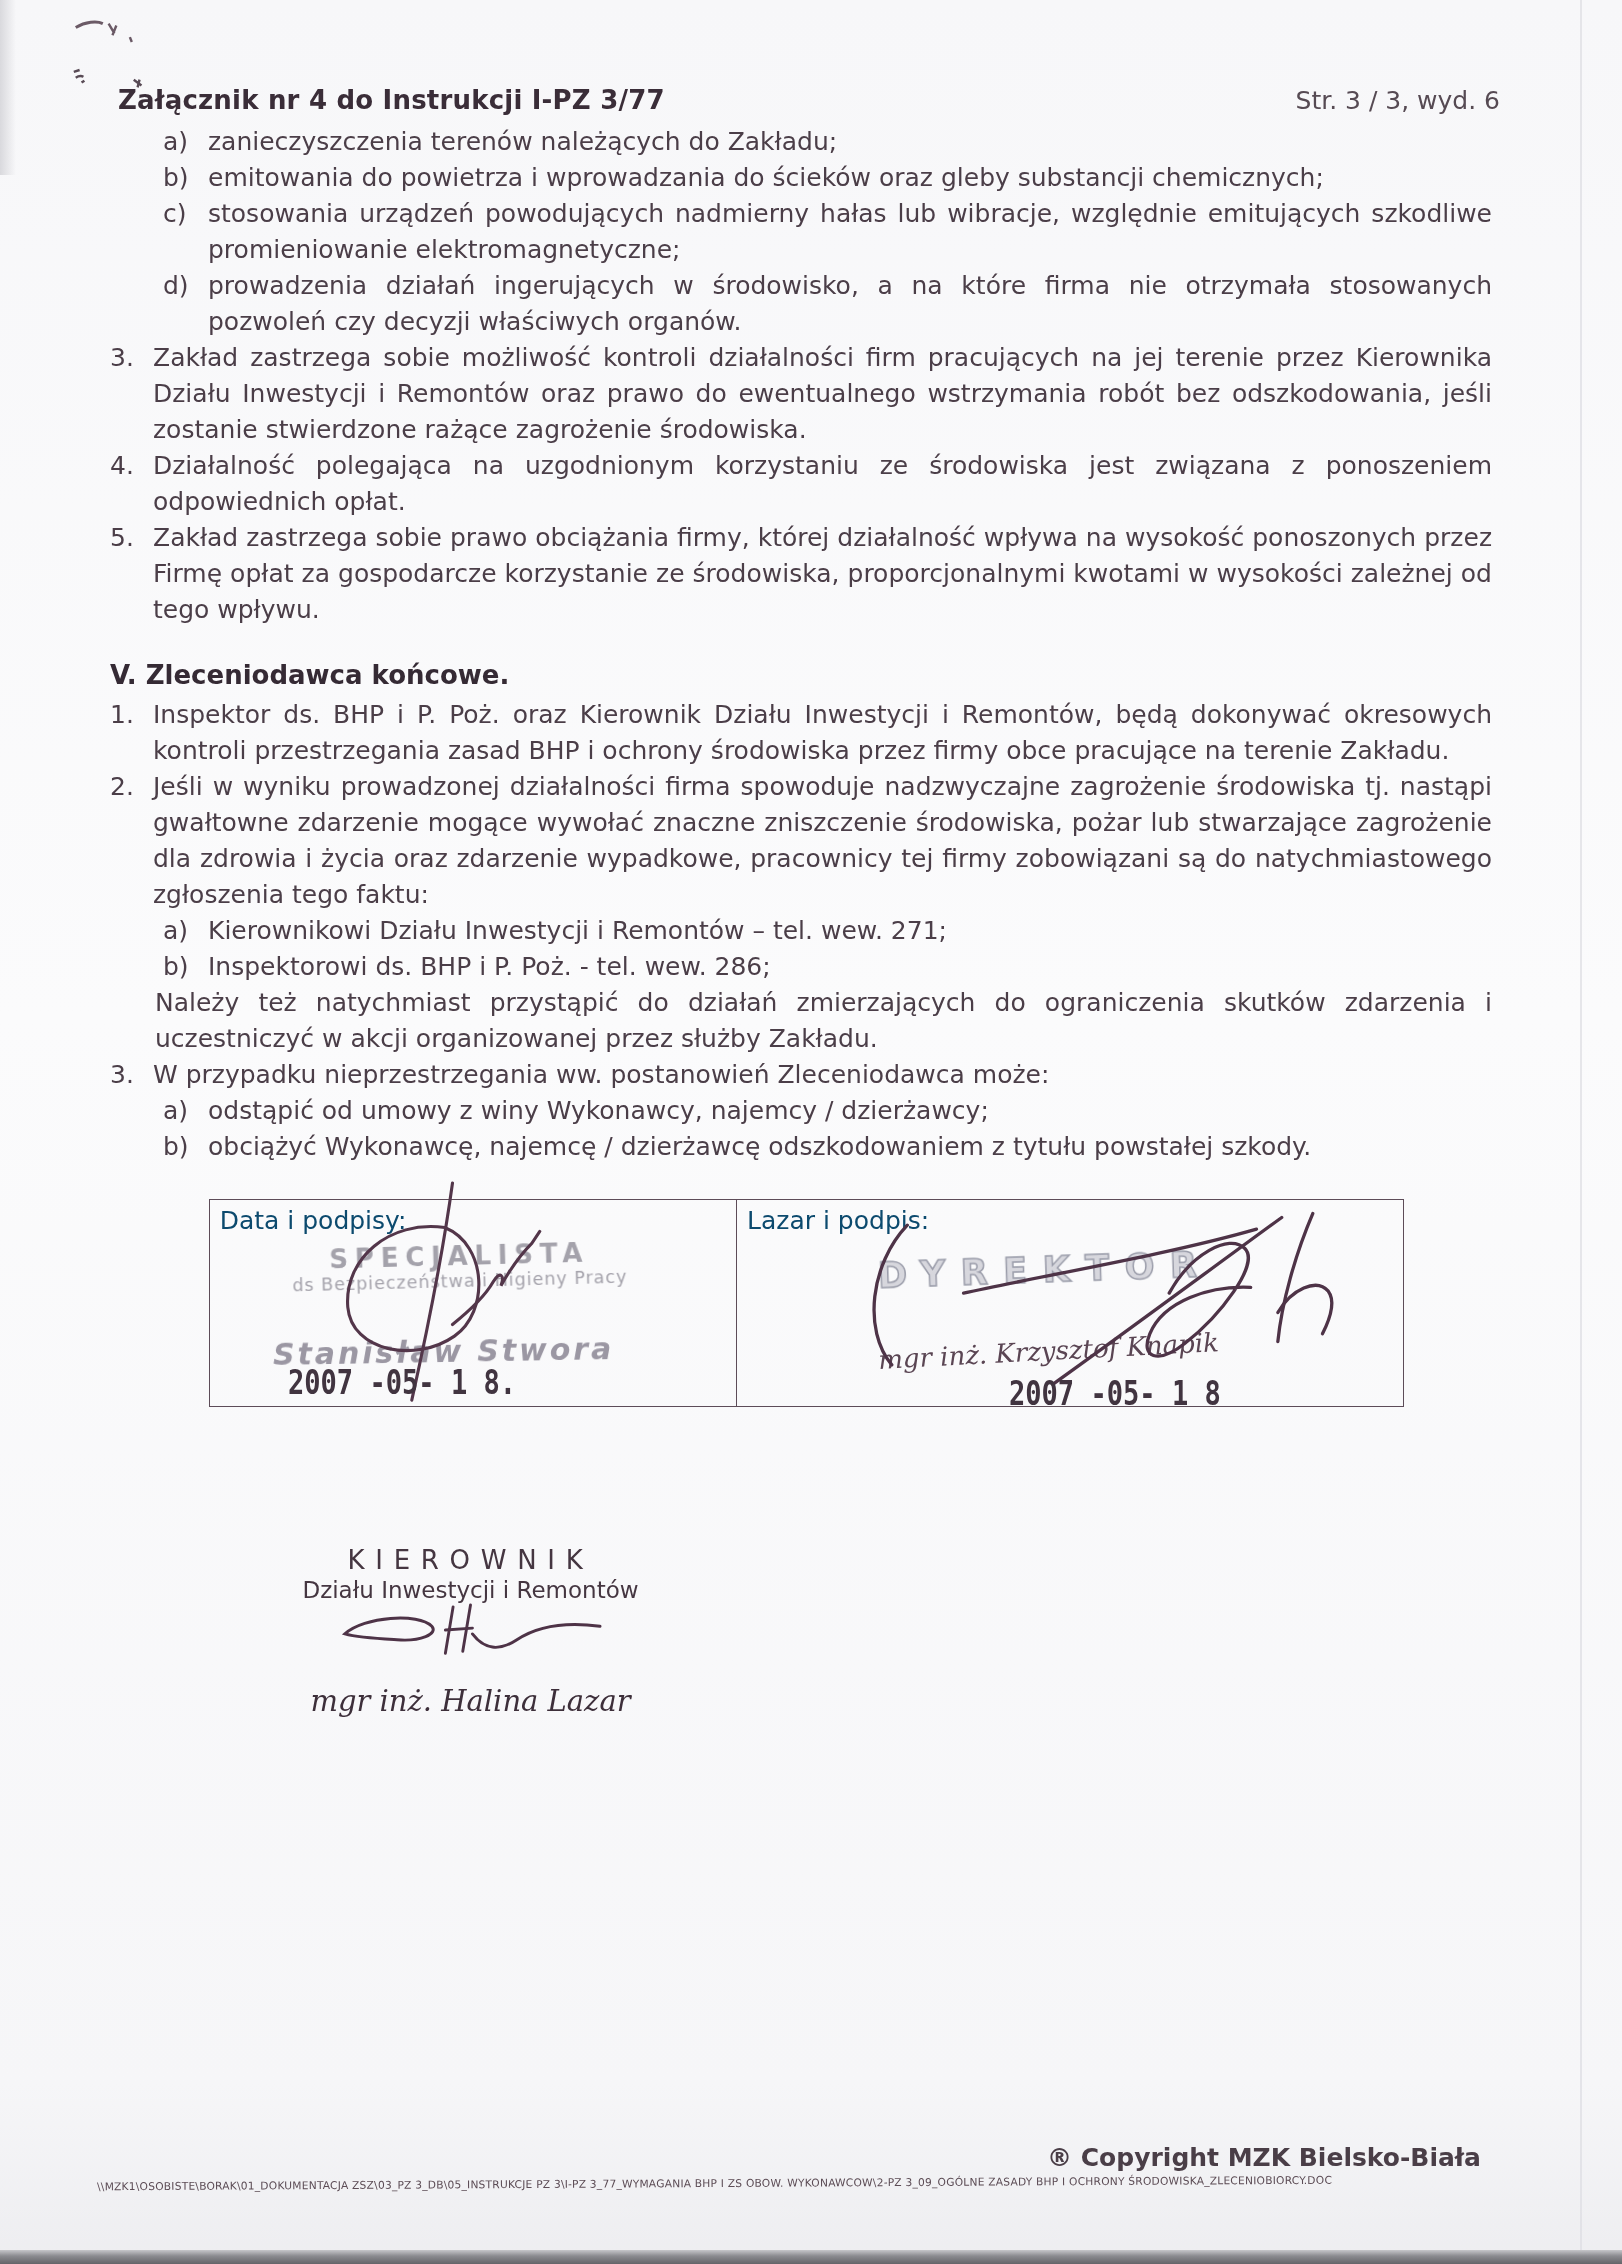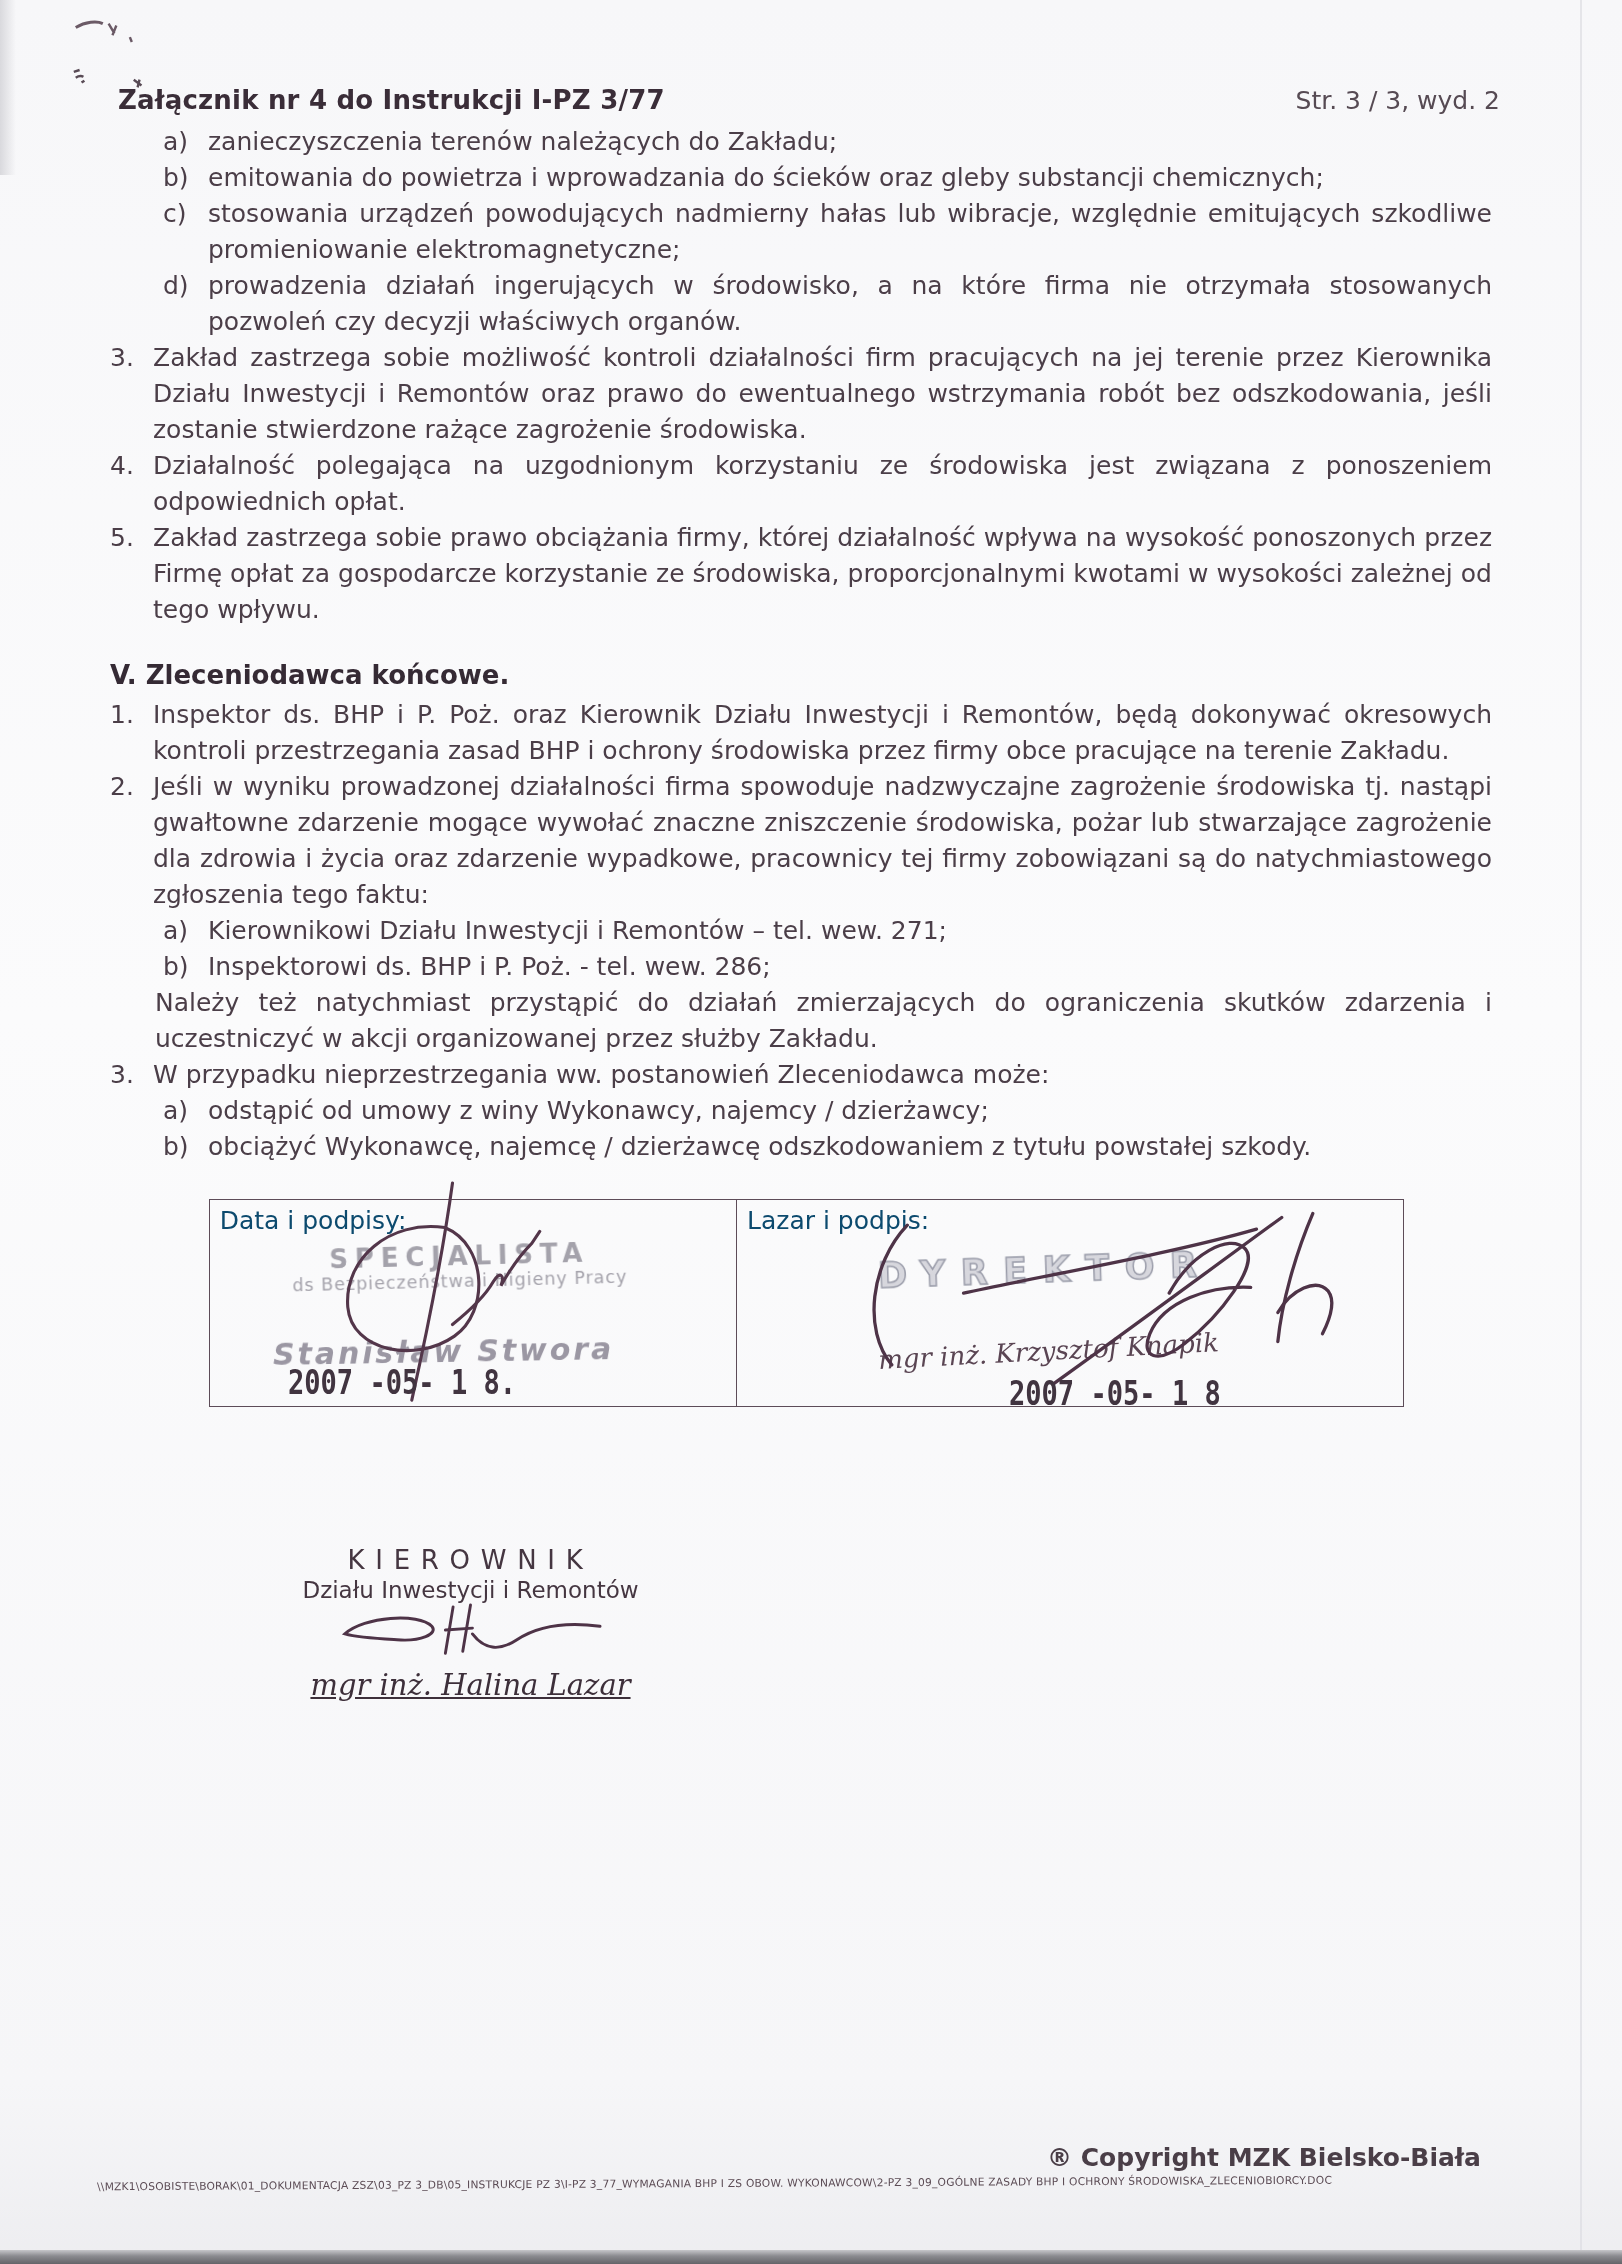--- a/index.html
+++ b/index.html
@@ -56,21 +56,21 @@
   .stamp-dyr{position:absolute;left:141px;top:50px;transform:rotate(-2deg);
     font-weight:bold;font-size:35px;letter-spacing:15.5px;color:rgba(150,150,165,.35);
     -webkit-text-stroke:1.5px #9b9daa;filter:blur(0.3px);}
   .stamp-name-right{position:absolute;left:141px;top:136px;transform:rotate(-3deg);
     font-family:"DejaVu Serif","Liberation Serif",serif;font-style:italic;font-size:26px;color:#5a4553;}
 
   
   .kier{position:absolute;left:286px;top:1545px;width:369px;text-align:center;color:#453641;}
   .kier .l1{font-size:26px;letter-spacing:10.7px;font-weight:500;}
   .kier .l2{font-size:23px;margin-top:1.9px;text-align:center;}
-  .kier .name{font-family:"DejaVu Serif","Liberation Serif",serif;font-style:italic;font-size:29px;color:#3d2f3a;margin-top:3px;text-decoration:underline;}
+  .kier .name{font-family:"DejaVu Serif","Liberation Serif",serif;font-style:italic;font-size:29px;color:#3d2f3a;margin-top:19px;}
 
   
   .footer-path{position:absolute;left:97px;top:2177px;font-size:10.7px;color:#5c4c55;letter-spacing:0.2px;transform:rotate(-.3deg);white-space:nowrap;}
   .footer-copy{position:absolute;right:141px;top:2143px;font-weight:bold;font-size:25px;color:#4a3e47;}
 </style>
 </head>
 <body>
 
 <div class="scan-left-shade"></div>
 <div class="scan-right-line"></div>
@@ -78,21 +78,21 @@
 <svg class="pen-marks" width="252" height="87" viewBox="0 0 260 90">
   <path d="M18,16 C28,10 40,9 46,12" stroke="#6b5a66" stroke-width="3" fill="none"></path>
   <path d="M52,12 L58,22 M60,14 L56,24" stroke="#6b5a66" stroke-width="2.5" fill="none"></path>
   <path d="M74,26 L76,31" stroke="#6b5a66" stroke-width="2.5" fill="none"></path>
   <path d="M16,62 L22,60 M18,68 C21,66 24,66 26,67 M24,73 L27,71" stroke="#584a55" stroke-width="2.5" fill="none"></path>
   <path d="M78,70 L86,76 M84,70 L82,78" stroke="#584a55" stroke-width="2.5" fill="none"></path>
 </svg>
 
 <div class="hdr">
   <div class="hdr-left">Załącznik nr 4 do Instrukcji I-PZ 3/77</div>
-  <div class="hdr-right">Str. 3 / 3, wyd. 2</div>
+  <div class="hdr-right">Str. 3 / 3, wyd. 6</div>
 </div>
 
 <div class="doc-body">
 
   <div class="li indent1">
     <span class="mk">a)</span>
     <span class="tx">zanieczyszczenia terenów należących do Zakładu;</span>
   </div>
   <div class="li indent1">
     <span class="mk">b)</span>

